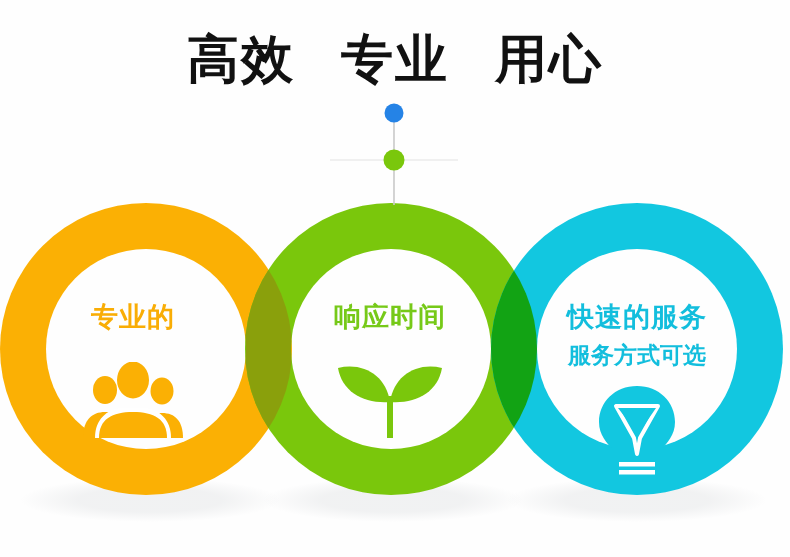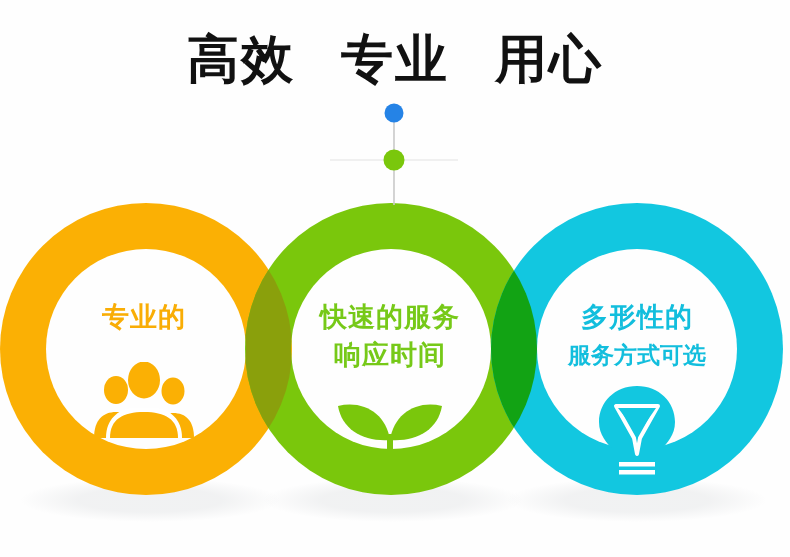--- a/index.html
+++ b/index.html
@@ -62,21 +62,21 @@
   }
   .circle-label {
     font-size: 27px;
     line-height: 38px;
     font-weight: bold;
     letter-spacing: 1px;
     white-space: nowrap;
   }
   .circle-label.wide { font-size: 23px; letter-spacing: 0px; }
 
-  #content-1 { left: 19px;  top: 298px; color: #f9ad05; }
+  #content-1 { left: 8px;  top: 298px; color: #f9ad05; }
   #content-2 { left: 265px; top: 298px; color: #76c918; }
   #content-3 { left: 512px; top: 298px; color: #12bedd; }
 
   .icon-wrap {
     margin-top: 6px;
     height: 96px;
     display: flex;
     align-items: flex-end;
     justify-content: center;
   }
@@ -164,36 +164,35 @@
         <path d="M62 76 C62 59 70 51 83 51 C96 51 104 59 104 76 Z" fill="#fbb004"></path>
 
         <path d="M16 76 C16 57 28 48 41 46 L67 46 C80 48 92 57 92 76 Z" fill="#ffffff"></path>
         <ellipse cx="54" cy="18" rx="16" ry="18.5" fill="#fbb004"></ellipse>
         <path d="M20 76 C20 57 33 50 54 50 C75 50 88 57 88 76 Z" fill="#fbb004"></path>
       </svg>
     </div>
   </div>
 
   <div class="circle-content" id="content-2">
-    <div class="circle-label">快速的服务</div>
     <div class="circle-label">响应时间</div>
     <div class="icon-wrap">
       <svg width="112" height="86" viewBox="0 0 112 86">
 
         <path d="M56 50 C30 52 8 40 4 16 C30 10 52 24 56 50 Z" fill="#7ac70c"></path>
 
         <path d="M56 50 C82 52 104 40 108 16 C82 10 60 24 56 50 Z" fill="#7ac70c"></path>
 
         <rect x="53" y="44" width="6" height="42" fill="#7ac70c"></rect>
       </svg>
     </div>
   </div>
 
   <div class="circle-content" id="content-3">
-    <div class="circle-label">多形性的</div>
+    <div class="circle-label">快速的服务</div>
     <div class="circle-label wide">服务方式可选</div>
     <div class="icon-wrap">
       <svg width="86" height="92" viewBox="0 0 86 92">
 
         <path d="M43 2 C21 2 5 18 5 38 C5 51 13 59 19 66 L19 76 L67 76 L67 66 C73 59 81 51 81 38 C81 18 65 2 43 2 Z" fill="#12c7e0"></path>
 
         <path d="M22 22 L64 22 L46 54 L43 70 L40 54 Z" fill="none" stroke="#ffffff" stroke-width="4" stroke-linejoin="round"></path>
         <path d="M24 24 L62 24 L44 50 Z" fill="#12c7e0"></path>
 
         <rect x="25" y="78" width="36" height="4.5" fill="#ffffff"></rect>

